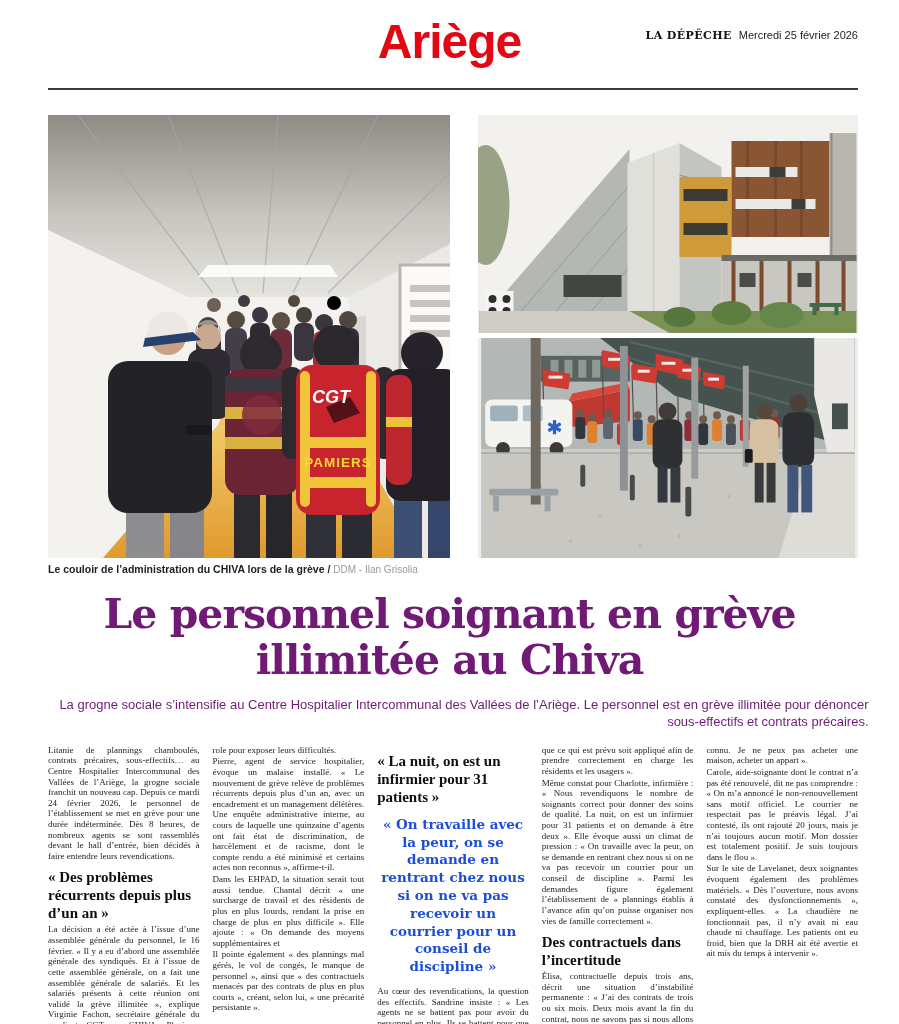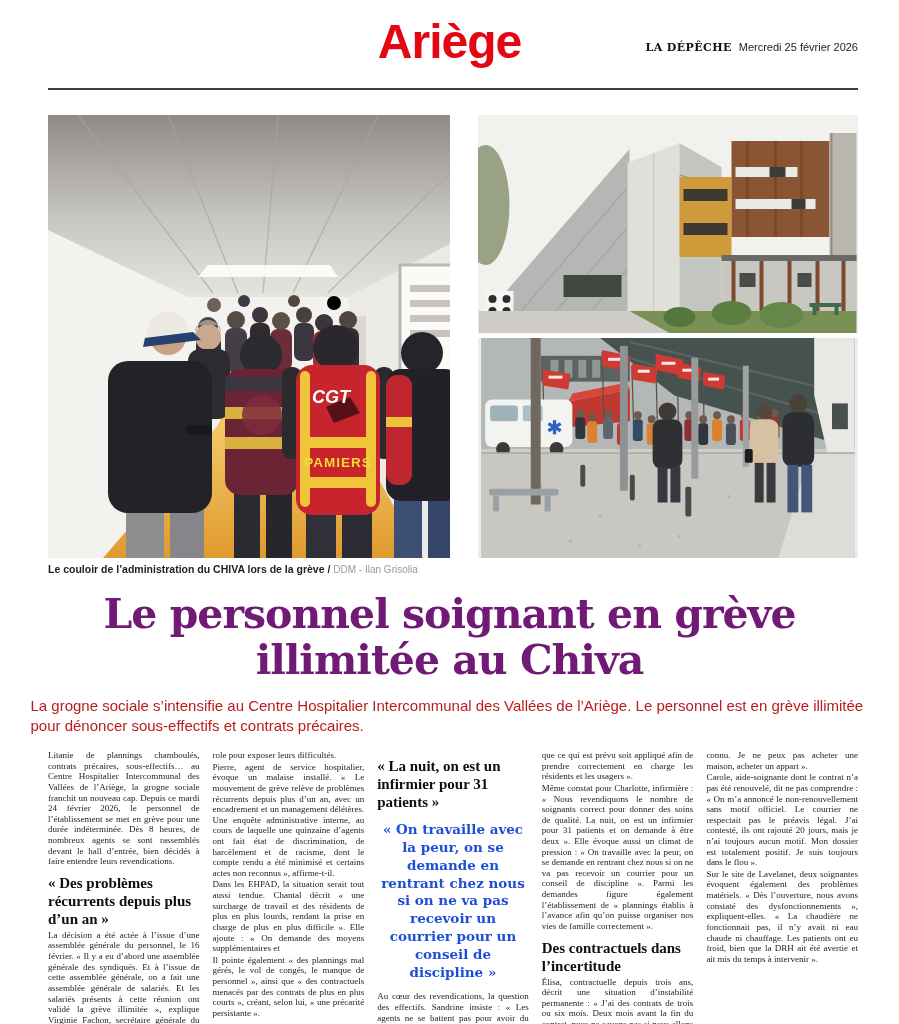--- a/index.html
+++ b/index.html
@@ -4,21 +4,21 @@
 <style>
   * { margin:0; padding:0; box-sizing:border-box; }
   html,body { background:#ffffff; }
   .page{
     position:relative; width:899px; height:1024px; background:#ffffff;
     font-family:"Liberation Serif","DejaVu Serif",serif; color:#1a1a1a; overflow:hidden;
   }
   
   .masthead{ position:relative; height:90px; }
   .masthead-right{
-    position:absolute; top:41px; right:41px;
+    position:absolute; top:29px; right:41px;
     font-family:"Liberation Sans",sans-serif; font-size:11px; color:#1e1e1e;
     white-space:nowrap;
   }
   .masthead-brand{
     font-family:"DejaVu Serif",serif; font-weight:bold; font-size:11px;
     letter-spacing:.4px; margin-right:7px; color:#141414;
   }
   .section-title{
     position:absolute; top:18px; left:0; width:100%; text-align:center;
     font-family:"Liberation Sans",sans-serif; font-weight:bold; font-size:48px;
@@ -40,22 +40,22 @@
   }
   .caption .credit{ font-weight:normal; font-size:10px; color:#9a9a9a; }
 
   
   .headline{
     margin-top:16px; text-align:center;
     font-family:"DejaVu Serif",serif; font-weight:bold; font-size:41px;
     line-height:1.13; letter-spacing:-1px; color:#701a75;
   }
   .standfirst{
-    margin:12px auto 0; max-width:838px; text-align:left;
-    font-family:"Liberation Sans",sans-serif; font-size:15px; line-height:1.35; color:#b91c1c;
+    margin:12px auto 0; max-width:838px; text-align:right;
+    font-family:"Liberation Sans",sans-serif; font-size:13px; line-height:1.35; color:#701a75;
   }
   .columns{
     margin:14px 41px 0 48px; display:flex; gap:13px; height:296px; overflow:hidden;
   }
   .col{ flex:1 1 0; min-width:0; }
   .body-p{
     font-size:9px; line-height:1.18; text-align:justify; color:#1c1c1c; margin-bottom:1px;
   }
   .subhead{
     font-size:15px; font-weight:bold; line-height:1.2; margin:7px 0 2px; color:#0e0e0e;

